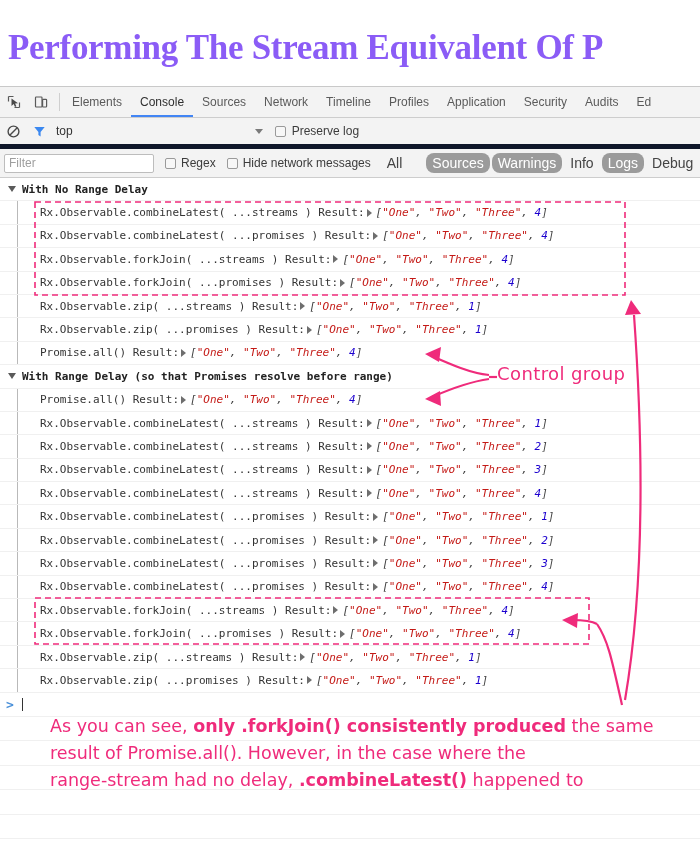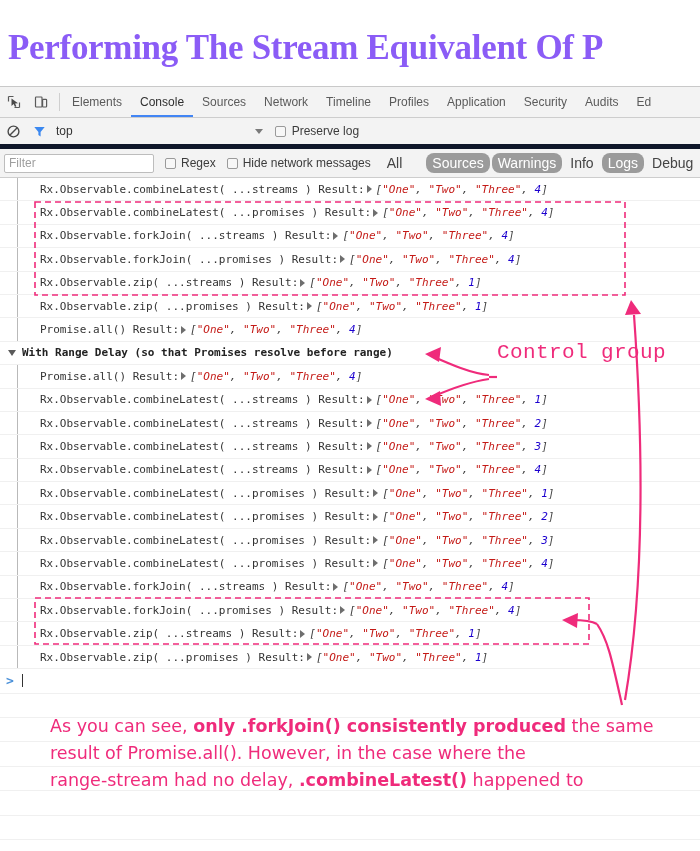--- a/index.html
+++ b/index.html
@@ -294,24 +294,23 @@
     pointer-events: none;
   }
   .anno-text {
     position: absolute;
     color: #ef2b7b;
     font-family: "DejaVu Sans", sans-serif;
     pointer-events: none;
   }
   .ctrl-group {
     left: 497px;
-    top: 341px;
-    font-size: 21px;
+    top: 363px;
+    font-size: 18px;
     letter-spacing: 0.4px;
-    font-family: Liberation Mono, monospace;
   }
   .bottom-note {
     left: 50px;
     top: 713px;
     width: 620px;
     font-size: 17.5px;
     line-height: 27px;
   }
   .bottom-note b { font-weight: bold; text-align: center; }
 </style>
@@ -387,20 +386,24 @@
     <span class="fb-sep"></span>
     <span class="lvl active">Sources</span>
     <span class="lvl active">Warnings</span>
     <span class="lvl">Info</span>
     <span class="lvl active">Logs</span>
     <span class="lvl">Debug</span>
     <span class="lvl">Hand</span>
   </div>
 
   <div class="console" id="console-body">
+      <div class="row group-title">
+        <span class="group-caret"></span>
+        <span>With No Range Delay</span>
+      </div>
       <div class="row child">
         <span class="lbl">Rx.Observable.combineLatest( ...streams ) Result: </span>
         <span class="disc"></span>
         <span><span class="brk">[</span><span class="str">"One"</span><span class="brk">, </span><span class="str">"Two"</span><span class="brk">, </span><span class="str">"Three"</span><span class="brk">, </span><span class="num">4</span><span class="brk">]</span></span>
       </div>
       <div class="row child">
         <span class="lbl">Rx.Observable.combineLatest( ...promises ) Result: </span>
         <span class="disc"></span>
         <span><span class="brk">[</span><span class="str">"One"</span><span class="brk">, </span><span class="str">"Two"</span><span class="brk">, </span><span class="str">"Three"</span><span class="brk">, </span><span class="num">4</span><span class="brk">]</span></span>
       </div>

